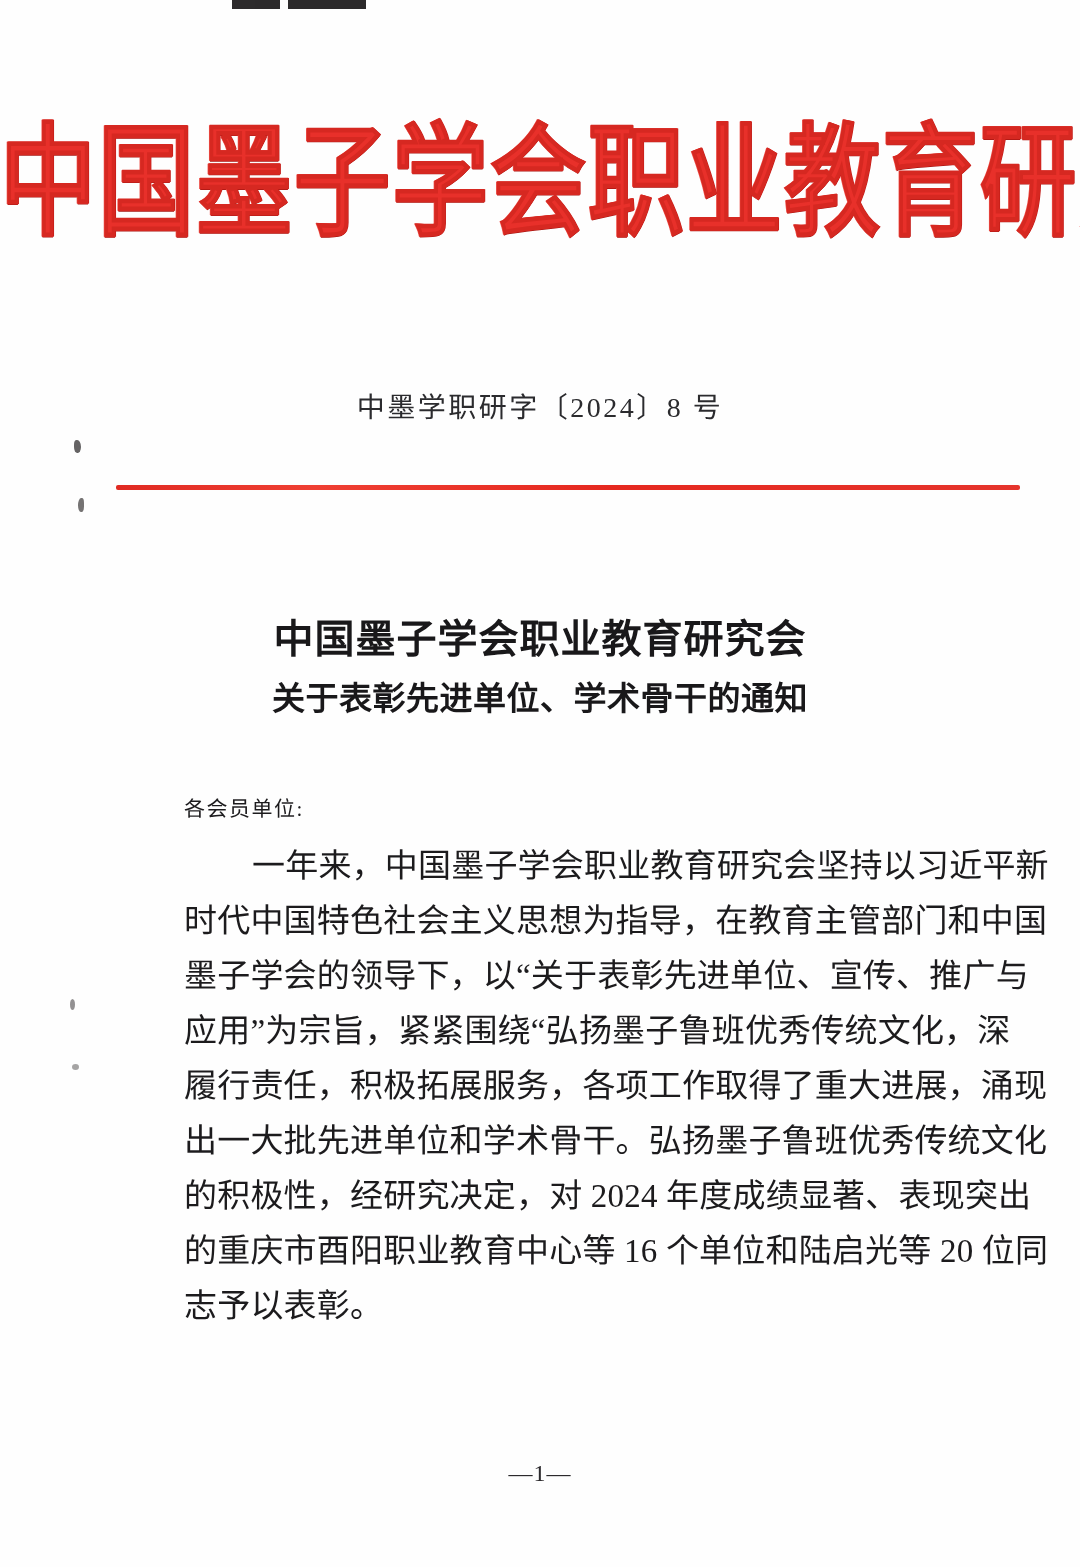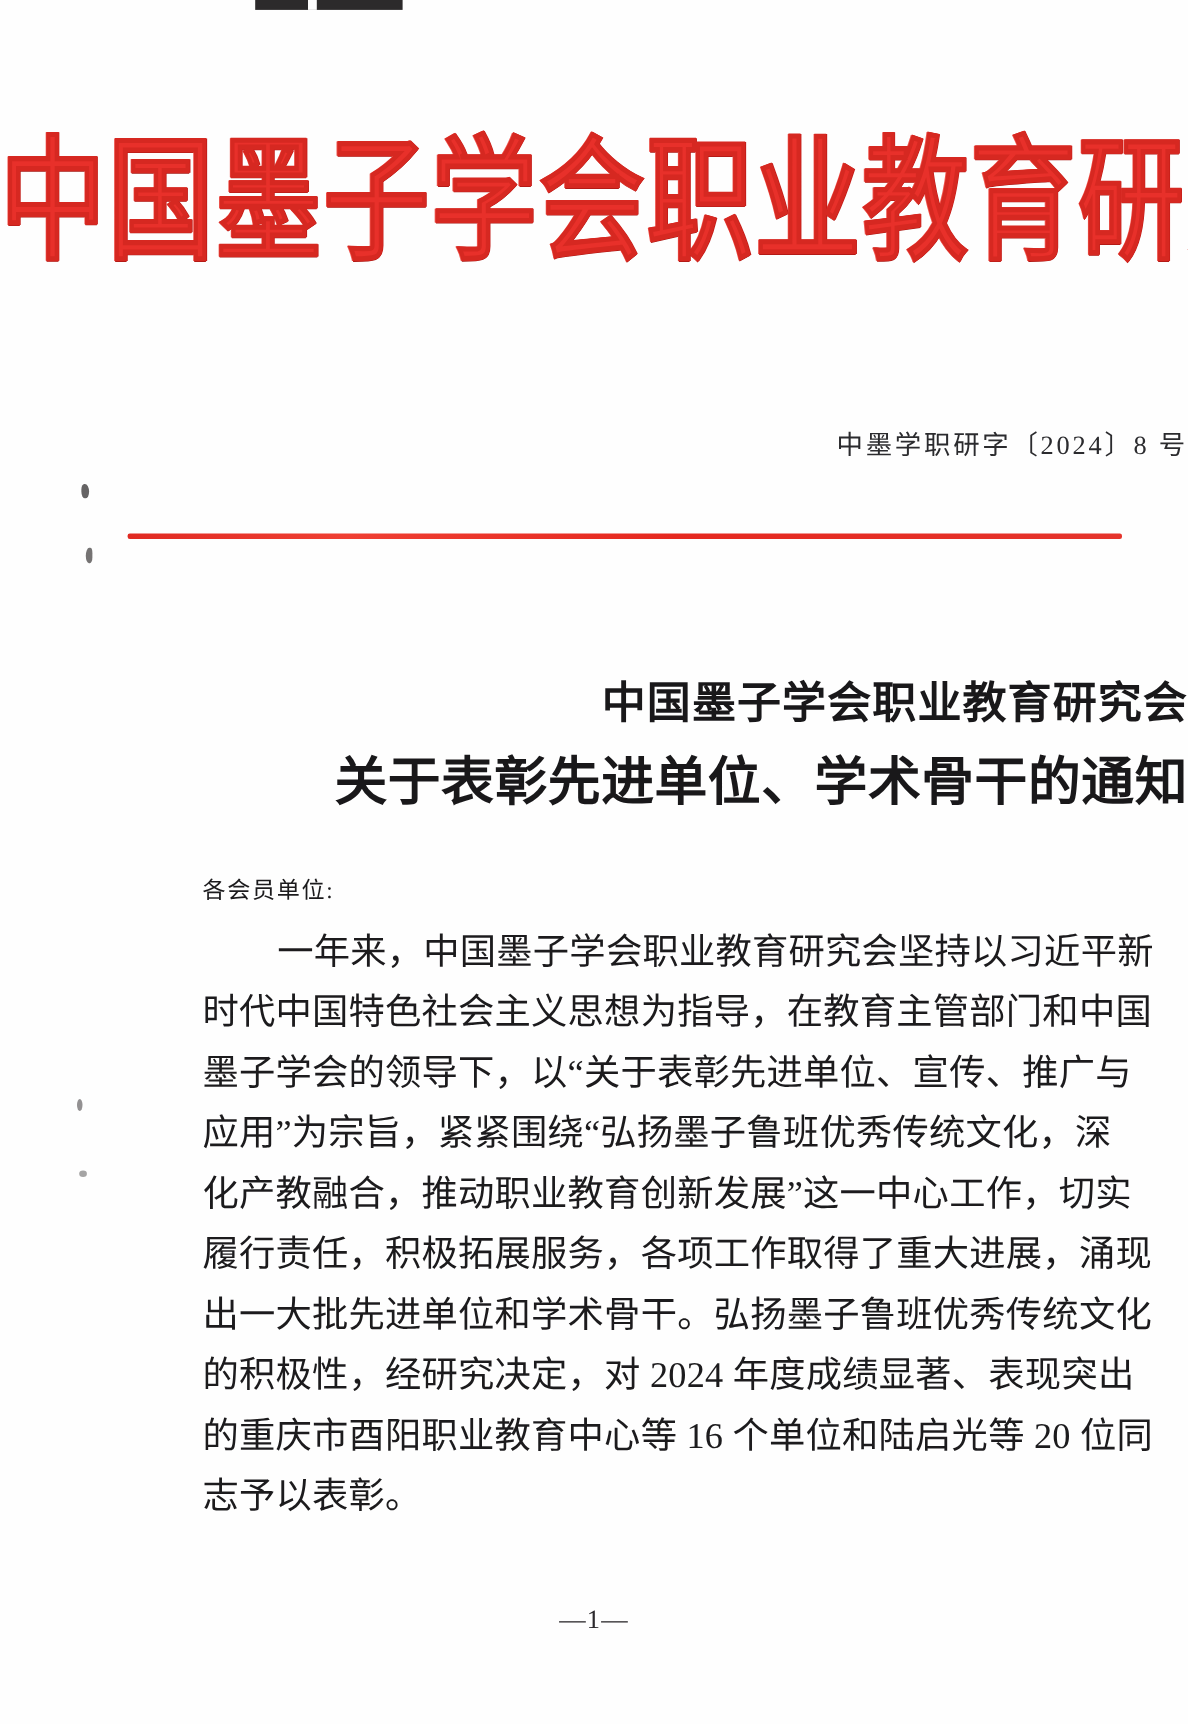--- a/index.html
+++ b/index.html
@@ -76,23 +76,23 @@
        0 1px 0 #a81713;
     -webkit-text-stroke: 0.6px #d62821;
   }
 
   
   .doc-number {
     position: absolute;
     left: 0;
     top: 385px;
     width: 1080px;
-    text-align: right;
-    font-family: "Liberation Serif", "DejaVu Serif", serif;
-    font-size: 24px;
+    text-align: center;
+    font-family: "Liberation Serif", "DejaVu Serif", serif;
+    font-size: 28px;
     letter-spacing: 2.5px;
     color: #2b2b2e;
   }
 
   
   .red-rule {
     position: absolute;
     left: 116px;
     top: 485px;
     width: 904px;
@@ -100,33 +100,33 @@
     background: linear-gradient(90deg, #e02a22 0%, #ef3f33 22%, #e5281f 55%, #e5342c 100%);
     border-radius: 2px;
   }
 
   
   .notice-title {
     position: absolute;
     left: 0;
     top: 608px;
     width: 1080px;
-    text-align: right;
+    text-align: center;
     font-family: "Liberation Serif", "DejaVu Serif", serif;
     font-size: 40px;
     font-weight: 700;
     line-height: 1.62;
     letter-spacing: 1px;
     color: #19181a;
   }
   .notice-title .line {
     display: block;
     white-space: nowrap;
   }
-  .notice-title .line.l2 { font-size: 48px; letter-spacing: 0.5px; }
+  .notice-title .line.l2 { font-size: 33px; letter-spacing: 0.5px; }
 
   
   .body-block {
     position: absolute;
     left: 184px;
     top: 782px;
     width: 784px;
   }
   .salutation {
     font-size: 21px;
@@ -190,21 +190,20 @@
   </div>
 
   <div class="body-block">
     <div class="salutation">各会员单位:</div>
 
     <div class="para">
       <span class="ln indent">一年来，中国墨子学会职业教育研究会坚持以习近平新</span>
       <span class="ln">时代中国特色社会主义思想为指导，在教育主管部门和中国</span>
       <span class="ln">墨子学会的领导下，以“关于表彰先进单位、宣传、推广与</span>
       <span class="ln">应用”为宗旨，紧紧围绕“弘扬墨子鲁班优秀传统文化，深</span>
-      <span class="ln">化产教融合，推动职业教育创新发展”这一中心工作，切实</span>
       <span class="ln">履行责任，积极拓展服务，各项工作取得了重大进展，涌现</span>
       <span class="ln">出一大批先进单位和学术骨干。弘扬墨子鲁班优秀传统文化</span>
       <span class="ln">的积极性，经研究决定，对 2024 年度成绩显著、表现突出</span>
       <span class="ln">的重庆市酉阳职业教育中心等 16 个单位和陆启光等 20 位同</span>
       <span class="ln">志予以表彰。</span>
     </div>
   </div>
 
   <div class="page-number">—1—</div>
 

